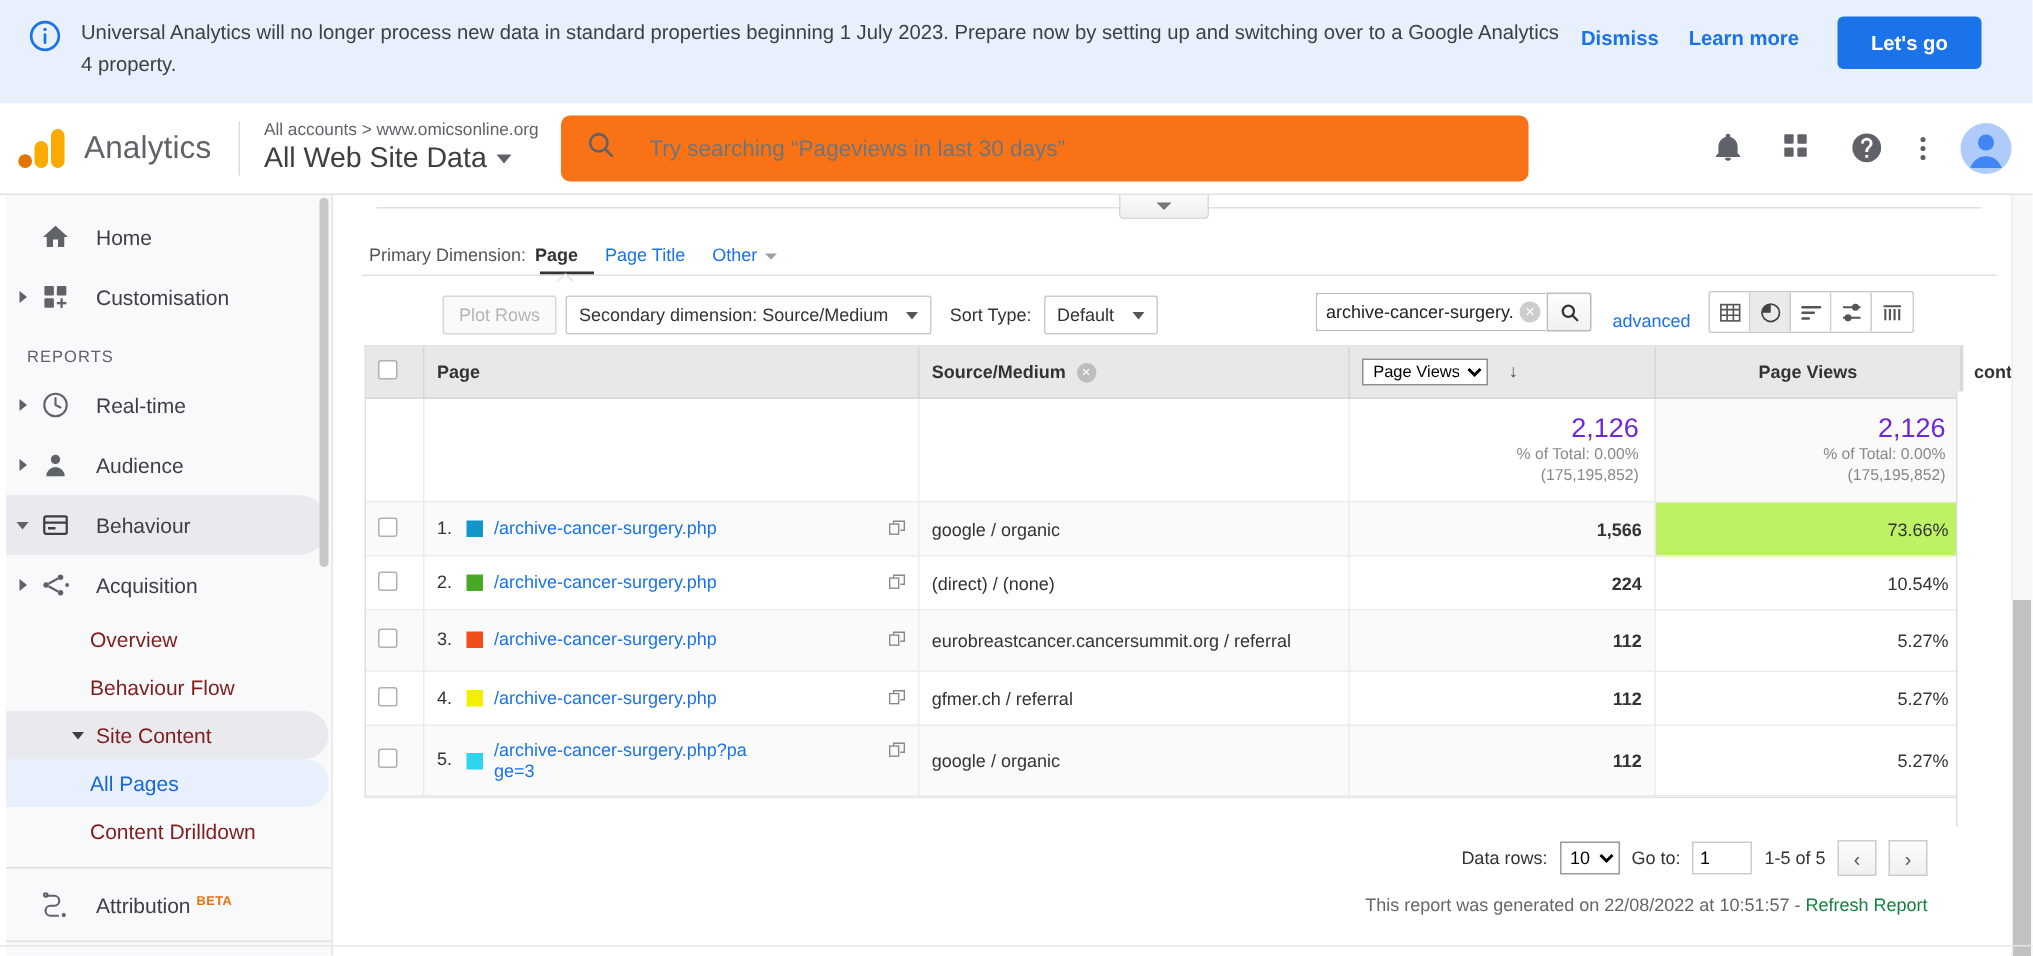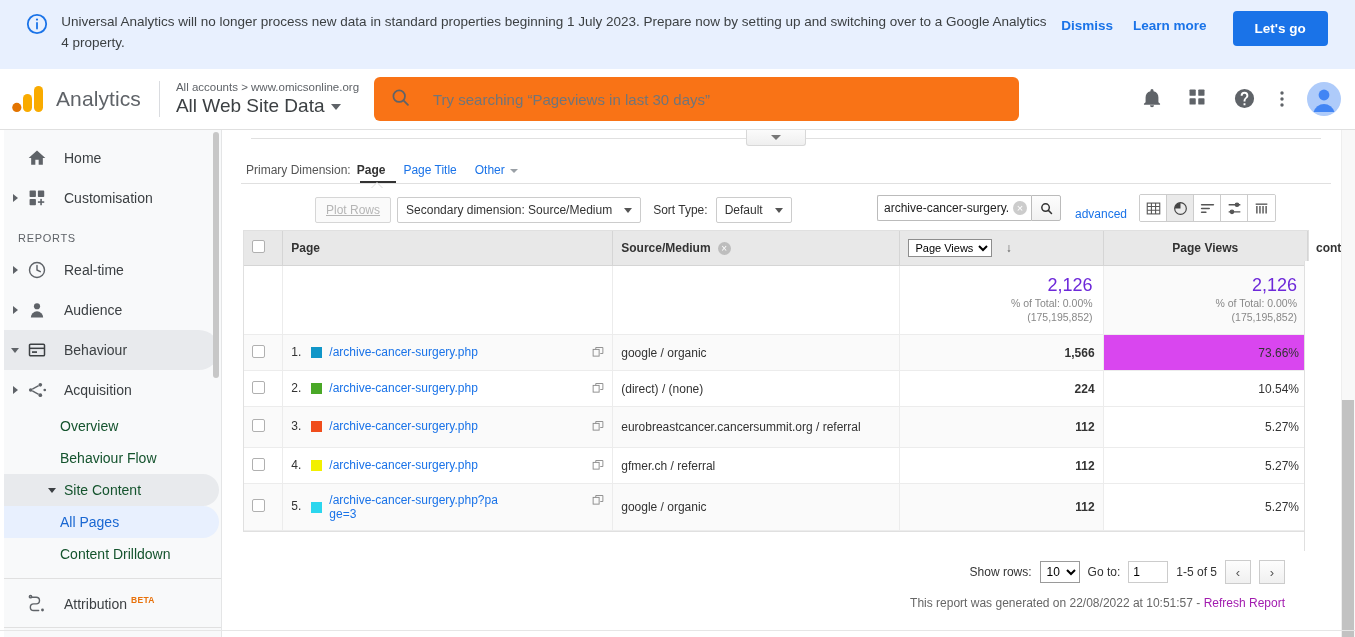--- a/index.html
+++ b/index.html
@@ -12,21 +12,20 @@
     color: #202124;
   }
 
   
   #banner {
     position: absolute; top: 0; left: 0;
     width: 1355px; height: 69px;
     background: #e8f0fe;
     display: flex; align-items: flex-start;
     padding: 10px 12px 0 12px;
-    justify-content: center;
   }
   #banner-icon {
     width: 24px; height: 24px; flex: 0 0 24px;
     margin: 2px 12px 0 6px;
     color: #1a73e8;
   }
   #banner-text {
     flex: 1 1 auto;
     font-size: 13.5px;
     line-height: 21px;
@@ -156,21 +155,21 @@
     font-size: 11px; color: #5f6368; letter-spacing: .7px;
     padding: 14px 0 6px 14px; font-weight: normal;
   }
   .sub-item {
     display:flex; align-items:center;
     height: 32px; cursor: pointer;
     padding-left: 56px;
     border-top-right-radius: 16px;
     border-bottom-right-radius: 16px;
     margin-right: 2px;
-    font-size: 14px; color: #14532d;
+    font-size: 14px; color: #7f1d1d;
   }
   .sub-item.grp { padding-left: 44px; background:#e8eaed; }
   .sub-item.sel { background: #e8f0fe; color: #1967d2; padding-left: 56px; }
   .sub-caret {
     width:0;height:0;border-left:4px solid transparent;
     border-right:4px solid transparent;border-top:5px solid #3c4043;
     margin-right: 8px;
   }
   #nav-divider {
     height: 1px; background: #e0e0e0; margin: 8px 0 0 0;
@@ -387,21 +386,21 @@
   .pg-btn {
     width: 26px; height: 24px; border:1px solid #ccc;
     background: linear-gradient(#fdfdfd,#f0f0f0);
     display:flex;align-items:center;justify-content:center; cursor:pointer;
     color:#555; font-size:13px;
   }
   #genline {
     position:absolute; right: 24px; top: 36px;
     font-size: 12px; color:#666; white-space:nowrap;
   }
-  #genline a { color:#a21caf; text-decoration:none; cursor:pointer; }
+  #genline a { color:#15803d; text-decoration:none; cursor:pointer; }
 
   
   #right-scroll-track {
     position:absolute; top: 130px; right: 0; width: 14px; height: 507px;
     background: #f8f8f8; border-left: 1px solid #eee;
   }
   #right-scroll-thumb {
     position:absolute; top: 270px; right: 1px; width: 12px; height: 310px;
     background: #c2c2c2;
   }
@@ -625,21 +624,21 @@
     <span class="lbl">Primary Dimension:</span>
     <span class="cur">Page</span>
     <span class="lnk">Page Title</span>
     <span class="lnk other"><span>Other</span><span class="lnk-caret"></span></span>
   </div>
   <div id="dim-underline"></div>
   <div id="toolbar-divider"></div>
   <div id="dim-tick"></div>
 
   <div id="toolbar">
-    <div class="btn-flat" style="margin-left:74px;text-decoration:underline;">Plot Rows</div>
+    <div class="btn-flat" style="margin-left:54px;">Plot Rows</div>
     <div class="sel-box" style="margin-left:6px;">
       <span>Secondary dimension: Source/Medium</span>
       <span class="sel-caret"></span>
     </div>
     <span id="sort-type-label">Sort Type:</span>
     <div class="sel-box" style="margin-left:8px;">
       <span>Default</span>
       <span class="sel-caret"></span>
     </div>
 
@@ -752,21 +751,21 @@
             <span class="rank">1.</span><span class="swatch" style="background:#1096c8"></span><a class="pagelink">/archive-cancer-surgery.php</a>
             <span class="ext-icon">
               <svg viewBox="0 0 16 16" width="12" height="12" fill="none" stroke="#888" stroke-width="1.2">
                   <rect x="1.5" y="4.5" width="8" height="9"></rect>
                   <polyline points="5,4.5 5,2 14.5,2 14.5,10 11,10"></polyline>
                 </svg>
             </span>
           </td>
           <td>google / organic</td>
           <td class="num">1,566</td>
-          <td class="pct" style="background:#d946ef;">73.66%</td>
+          <td class="pct" style="background:#bef264;">73.66%</td>
           <td></td>
         </tr>
 
         <tr style="height:36px;">
           <td><span class="chk"></span></td>
           <td>
             <span class="rank">2.</span><span class="swatch" style="background:#4aa827"></span><a class="pagelink">/archive-cancer-surgery.php</a>
             <span class="ext-icon">
               <svg viewBox="0 0 16 16" width="12" height="12" fill="none" stroke="#888" stroke-width="1.2">
                   <rect x="1.5" y="4.5" width="8" height="9"></rect>
@@ -846,21 +845,21 @@
       <path d="M130 130 L46.5 46.2 A118 118 0 0 1 91.0 18.1 Z" fill="#f2f000" stroke="#fff" stroke-width="2"></path>
 
       <path d="M130 130 L91.0 18.1 A118 118 0 0 1 130 12 Z" fill="#2bd6ee" stroke="#fff" stroke-width="2"></path>
       <text x="182" y="203" fill="#fff" font-size="15" font-family="Liberation Sans, sans-serif" font-weight="bold">73.7%</text>
       <text x="42" y="115" fill="#fff" font-size="15" font-family="Liberation Sans, sans-serif" font-weight="bold">10.5%</text>
     </svg>
   </div>
 
   <div id="footer">
     <div id="pager">
-      <span>Show rows:</span>
+      <span>Data rows:</span>
       <select id="rows-select"><option>10</option></select>
       <span>Go to:</span>
       <input id="goto-input" value="1" style="">
       <span>1-5 of 5</span>
       <span class="pg-btn">‹</span>
       <span class="pg-btn">›</span>
     </div>
     <div id="genline">
       <span>This report was generated on 22/08/2022 at 10:51:57 - </span><a>Refresh Report</a>
     </div>

